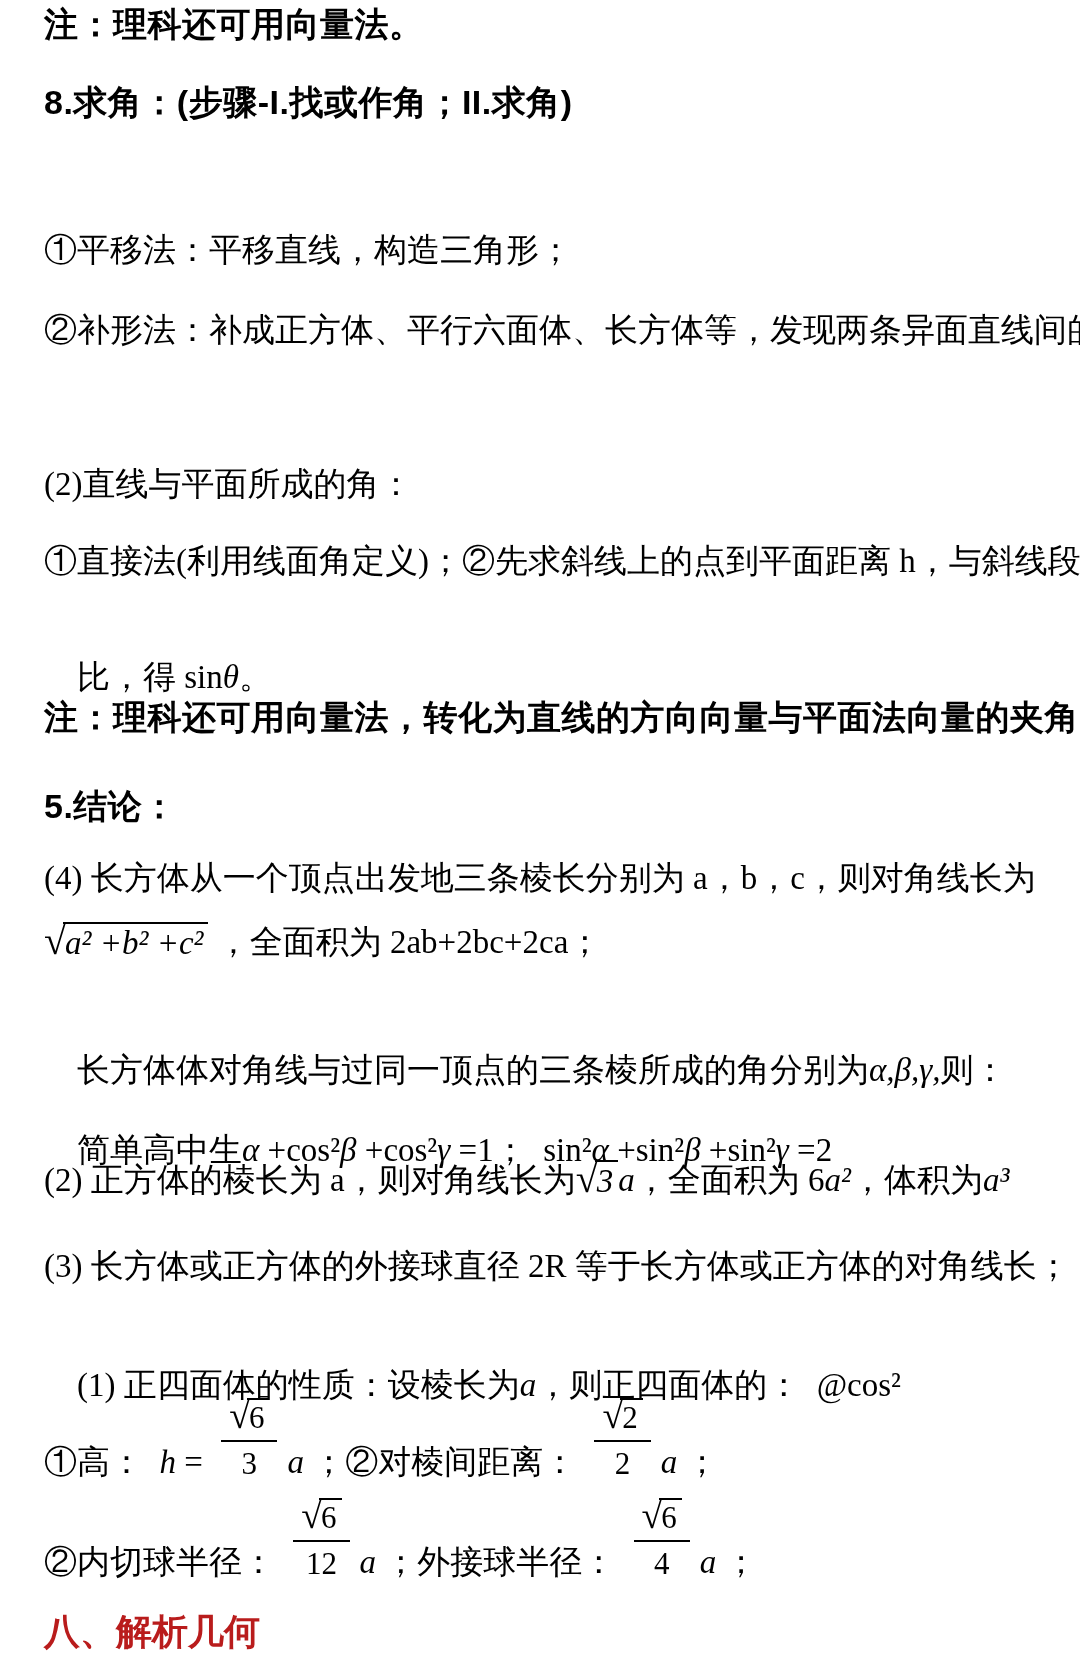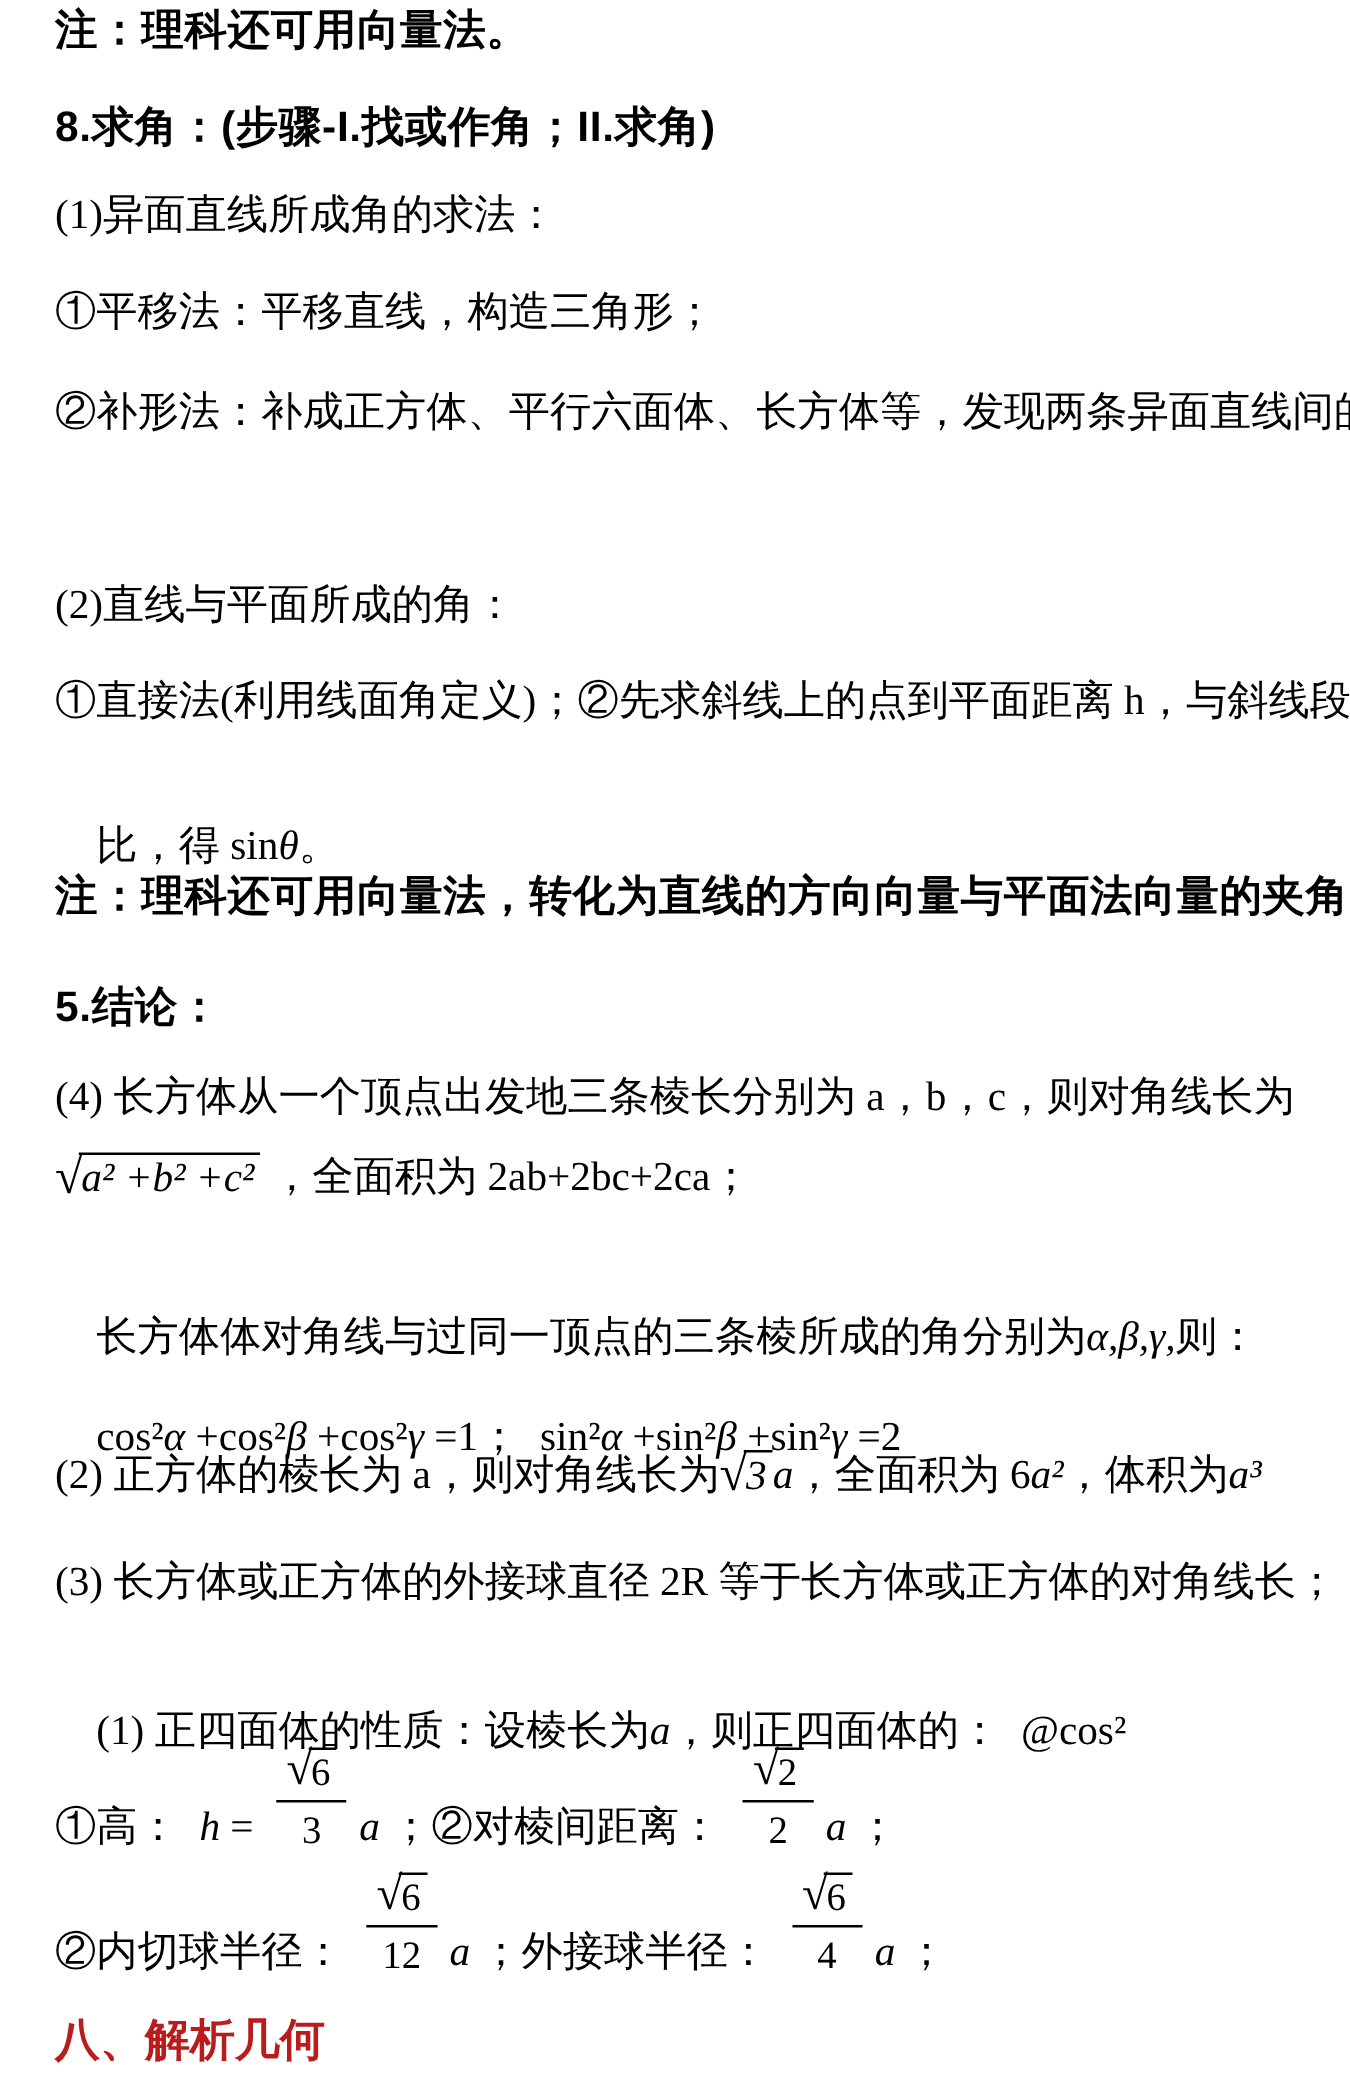--- a/index.html
+++ b/index.html
@@ -58,21 +58,20 @@
   .frac .num{display:flex;justify-content:center;padding:2px 8px 4px;}
   .frac .den{border-top:2.5px solid #000;padding:3px 8px 0;}
 </style>
 </head>
 <body>
 
 <div class="page">
 
   <div class="line bold" style="top:4px">注：理科还可用向量法。</div>
   <div class="line bold" style="top:82px">8.求角：(步骤-I.找或作角；II.求角)</div>
-  <div class="line" style="top:152px">(1)异面直线所成角的求法：</div>
   <div class="line" style="top:230px">①平移法：平移直线，构造三角形；</div>
   <div class="line" style="top:310px">②补形法：补成正方体、平行六面体、长方体等，发现两条异面直线间的关系。</div>
   <div class="line" style="top:464px">(2)直线与平面所成的角：</div>
   <div class="line" style="top:541px">①直接法(利用线面角定义)；②先求斜线上的点到平面距离 h，与斜线段长度作</div>
 
   <div class="line" style="top:617px">
     <span>比，得 sin</span><span class="it">θ</span><span>。</span>
   </div>
 
   <div class="line bold" style="top:697px">注：理科还可用向量法，转化为直线的方向向量与平面法向量的夹角。</div>
@@ -81,21 +80,21 @@
 
   <div class="line formula" style="top:922px">
     <span class="sqrt"><span class="rad">√</span><span class="radicand it">a² +b² +c²</span></span><span> ，全面积为 2ab+2bc+2ca；</span>
   </div>
 
   <div class="line" style="top:1010px">
     <span>长方体体对角线与过同一顶点的三条棱所成的角分别为</span><span class="it">α,β,γ,</span><span>则：</span>
   </div>
 
   <div class="line" style="top:1090px">
-    <span>cos²</span><span class="it">α</span><span> +cos²</span><span class="it">β</span><span> +cos²</span><span class="it">γ</span><span> =1；  sin²</span><span class="it">α</span><span> +sin²</span><span class="it">β</span><span> +sin²</span><span class="it">γ</span><span> =2</span>
+    <span>简单高中生</span><span class="it">α</span><span> +cos²</span><span class="it">β</span><span> +cos²</span><span class="it">γ</span><span> =1；  sin²</span><span class="it">α</span><span> +sin²</span><span class="it">β</span><span> +sin²</span><span class="it">γ</span><span> =2</span>
   </div>
 
   <div class="line formula" style="top:1160px">
     <span>(2) 正方体的棱长为 a，则对角线长为</span><span class="sqrt"><span class="rad">√</span><span class="radicand it">3</span></span><span class="it">a</span><span>，全面积为 6</span><span class="it">a²</span><span>，体积为</span><span class="it">a³</span>
   </div>
 
   <div class="line" style="top:1246px">(3) 长方体或正方体的外接球直径 2R 等于长方体或正方体的对角线长；</div>
 
   <div class="line" style="top:1325px">
     <span>(1) 正四面体的性质：设棱长为</span><span class="it">a</span><span>，则正四面体的：  </span><span>@cos²</span>

